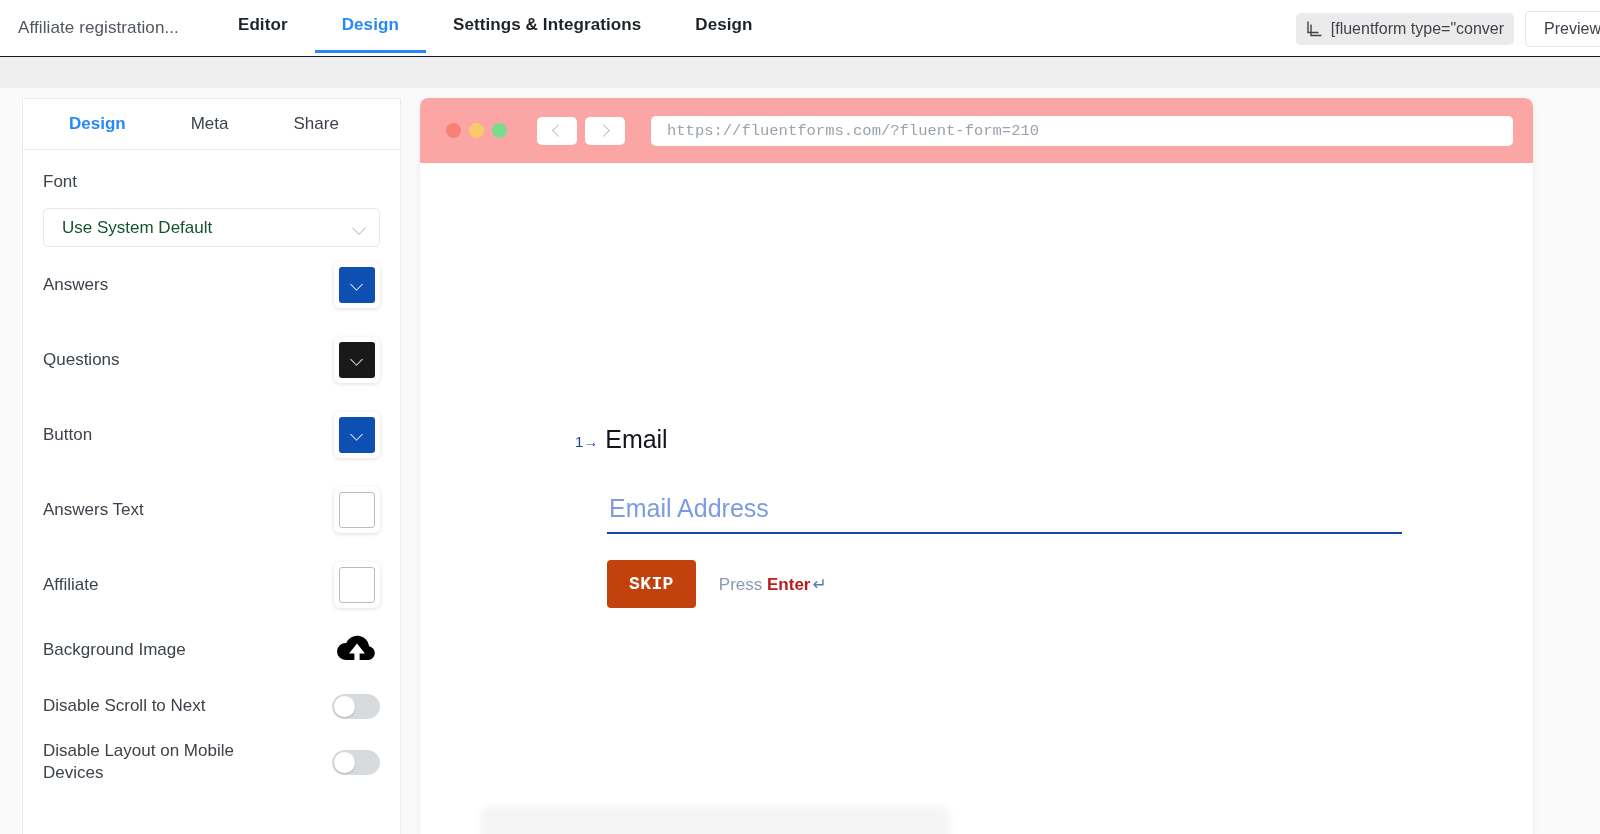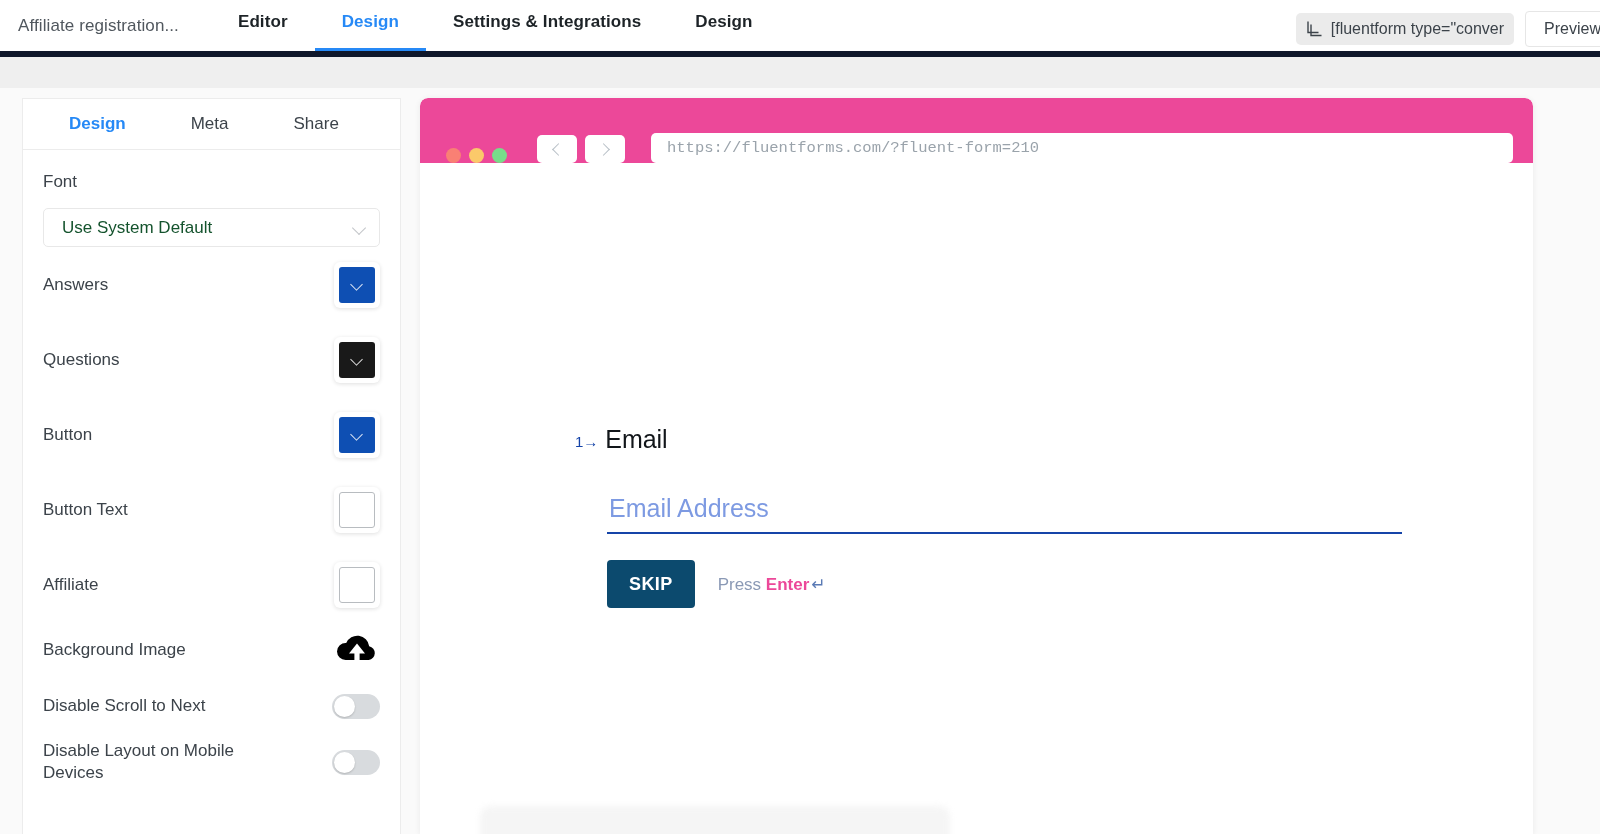--- a/index.html
+++ b/index.html
@@ -15,21 +15,21 @@
 
   
   .topnav {
     position: absolute;
     top: 0; left: 0;
     width: 1600px;
     height: 57px;
     background: #ffffff;
     display: flex;
     align-items: center;
-    border-bottom: 6px solid #0f172a;
+    border-bottom: 1px solid #0f172a;
   }
   .form-title {
     margin-left: 18px;
     font-size: 17px;
     color: #50575e;
     white-space: nowrap;
     letter-spacing: .1px;
   }
   .nav-tabs {
     display: flex;
@@ -268,23 +268,23 @@
     left: 420px; top: 10px;
     width: 1113px;
     height: 736px;
     background: #ffffff;
     border-radius: 8px 8px 0 0;
     box-shadow: 0 1px 6px rgba(0,0,0,.07);
     overflow: hidden;
   }
   .browser-bar {
     height: 65px;
-    background: #ec4899;
-    display: flex;
-    align-items: flex-end;
+    background: #fca5a5;
+    display: flex;
+    align-items: center;
     padding: 0 0 0 26px;
     border-radius: 8px 8px 0 0;
   }
   .dots { display: flex; gap: 8px; margin-right: 30px; }
   .dot { width: 15px; height: 15px; border-radius: 50%; }
   .dot.red { background: #f98074; }
   .dot.yellow { background: #fbc96a; }
   .dot.green { background: #78dc8a; }
 
   .navbtns { display: flex; gap: 8px; margin-right: 26px; }
@@ -387,21 +387,21 @@
     letter-spacing: .4px;
     cursor: pointer;
     font-family: "Liberation Sans", sans-serif;
   }
   .press-hint {
     margin-left: 23px;
     font-size: 17px;
     color: #8a99b5;
     white-space: nowrap;
   }
-  .press-hint b { color: #ec4899; }
+  .press-hint b { color: #b91c1c; }
   .press-hint .ret { color: #5a7ab5; margin-left: 2px; }
 
   .ghost-shape {
     position: absolute;
     left: 60px;
     bottom: -26px;
     width: 470px;
     height: 54px;
     border-radius: 10px;
     background: #f2f2f2;
@@ -479,21 +479,21 @@
       <div class="opt-row">
         <span class="field-label">Button</span>
         <span class="swatch">
           <span class="swatch-inner" id="sw2" style="background: rgb(14, 79, 179);">
             <span class="sw-chev"></span>
           </span>
         </span>
       </div>
 
       <div class="opt-row">
-        <span class="field-label">Button Text</span>
+        <span class="field-label">Answers Text</span>
         <span class="swatch">
           <span class="swatch-inner bordered" id="sw3" style="background: rgb(255, 255, 255);"></span>
         </span>
       </div>
 
       <div class="opt-row">
         <span class="field-label">Affiliate</span>
         <span class="swatch">
           <span class="swatch-inner bordered" id="sw4" style="background: rgb(255, 255, 255);"></span>
         </span>
@@ -550,21 +550,21 @@
         <div class="q-title-row">
           <span class="q-num"><span>1</span><span>→</span></span>
           <span class="q-title">Email</span>
         </div>
 
         <div class="answer-wrap">
           <input class="answer-input" type="text" placeholder="Email Address" style="">
         </div>
 
         <div class="actions">
-          <button class="skip-btn" style="background: #0c4a6e;">SKIP</button>
+          <button class="skip-btn" style="background: #c2410c; font-family: Liberation Mono, monospace;">SKIP</button>
           <span class="press-hint"><span>Press</span> <b>Enter</b><span class="ret">↵</span></span>
         </div>
       </div>
 
       <div class="ghost-shape"></div>
     </div>
 
   </div>
 
 </div>

